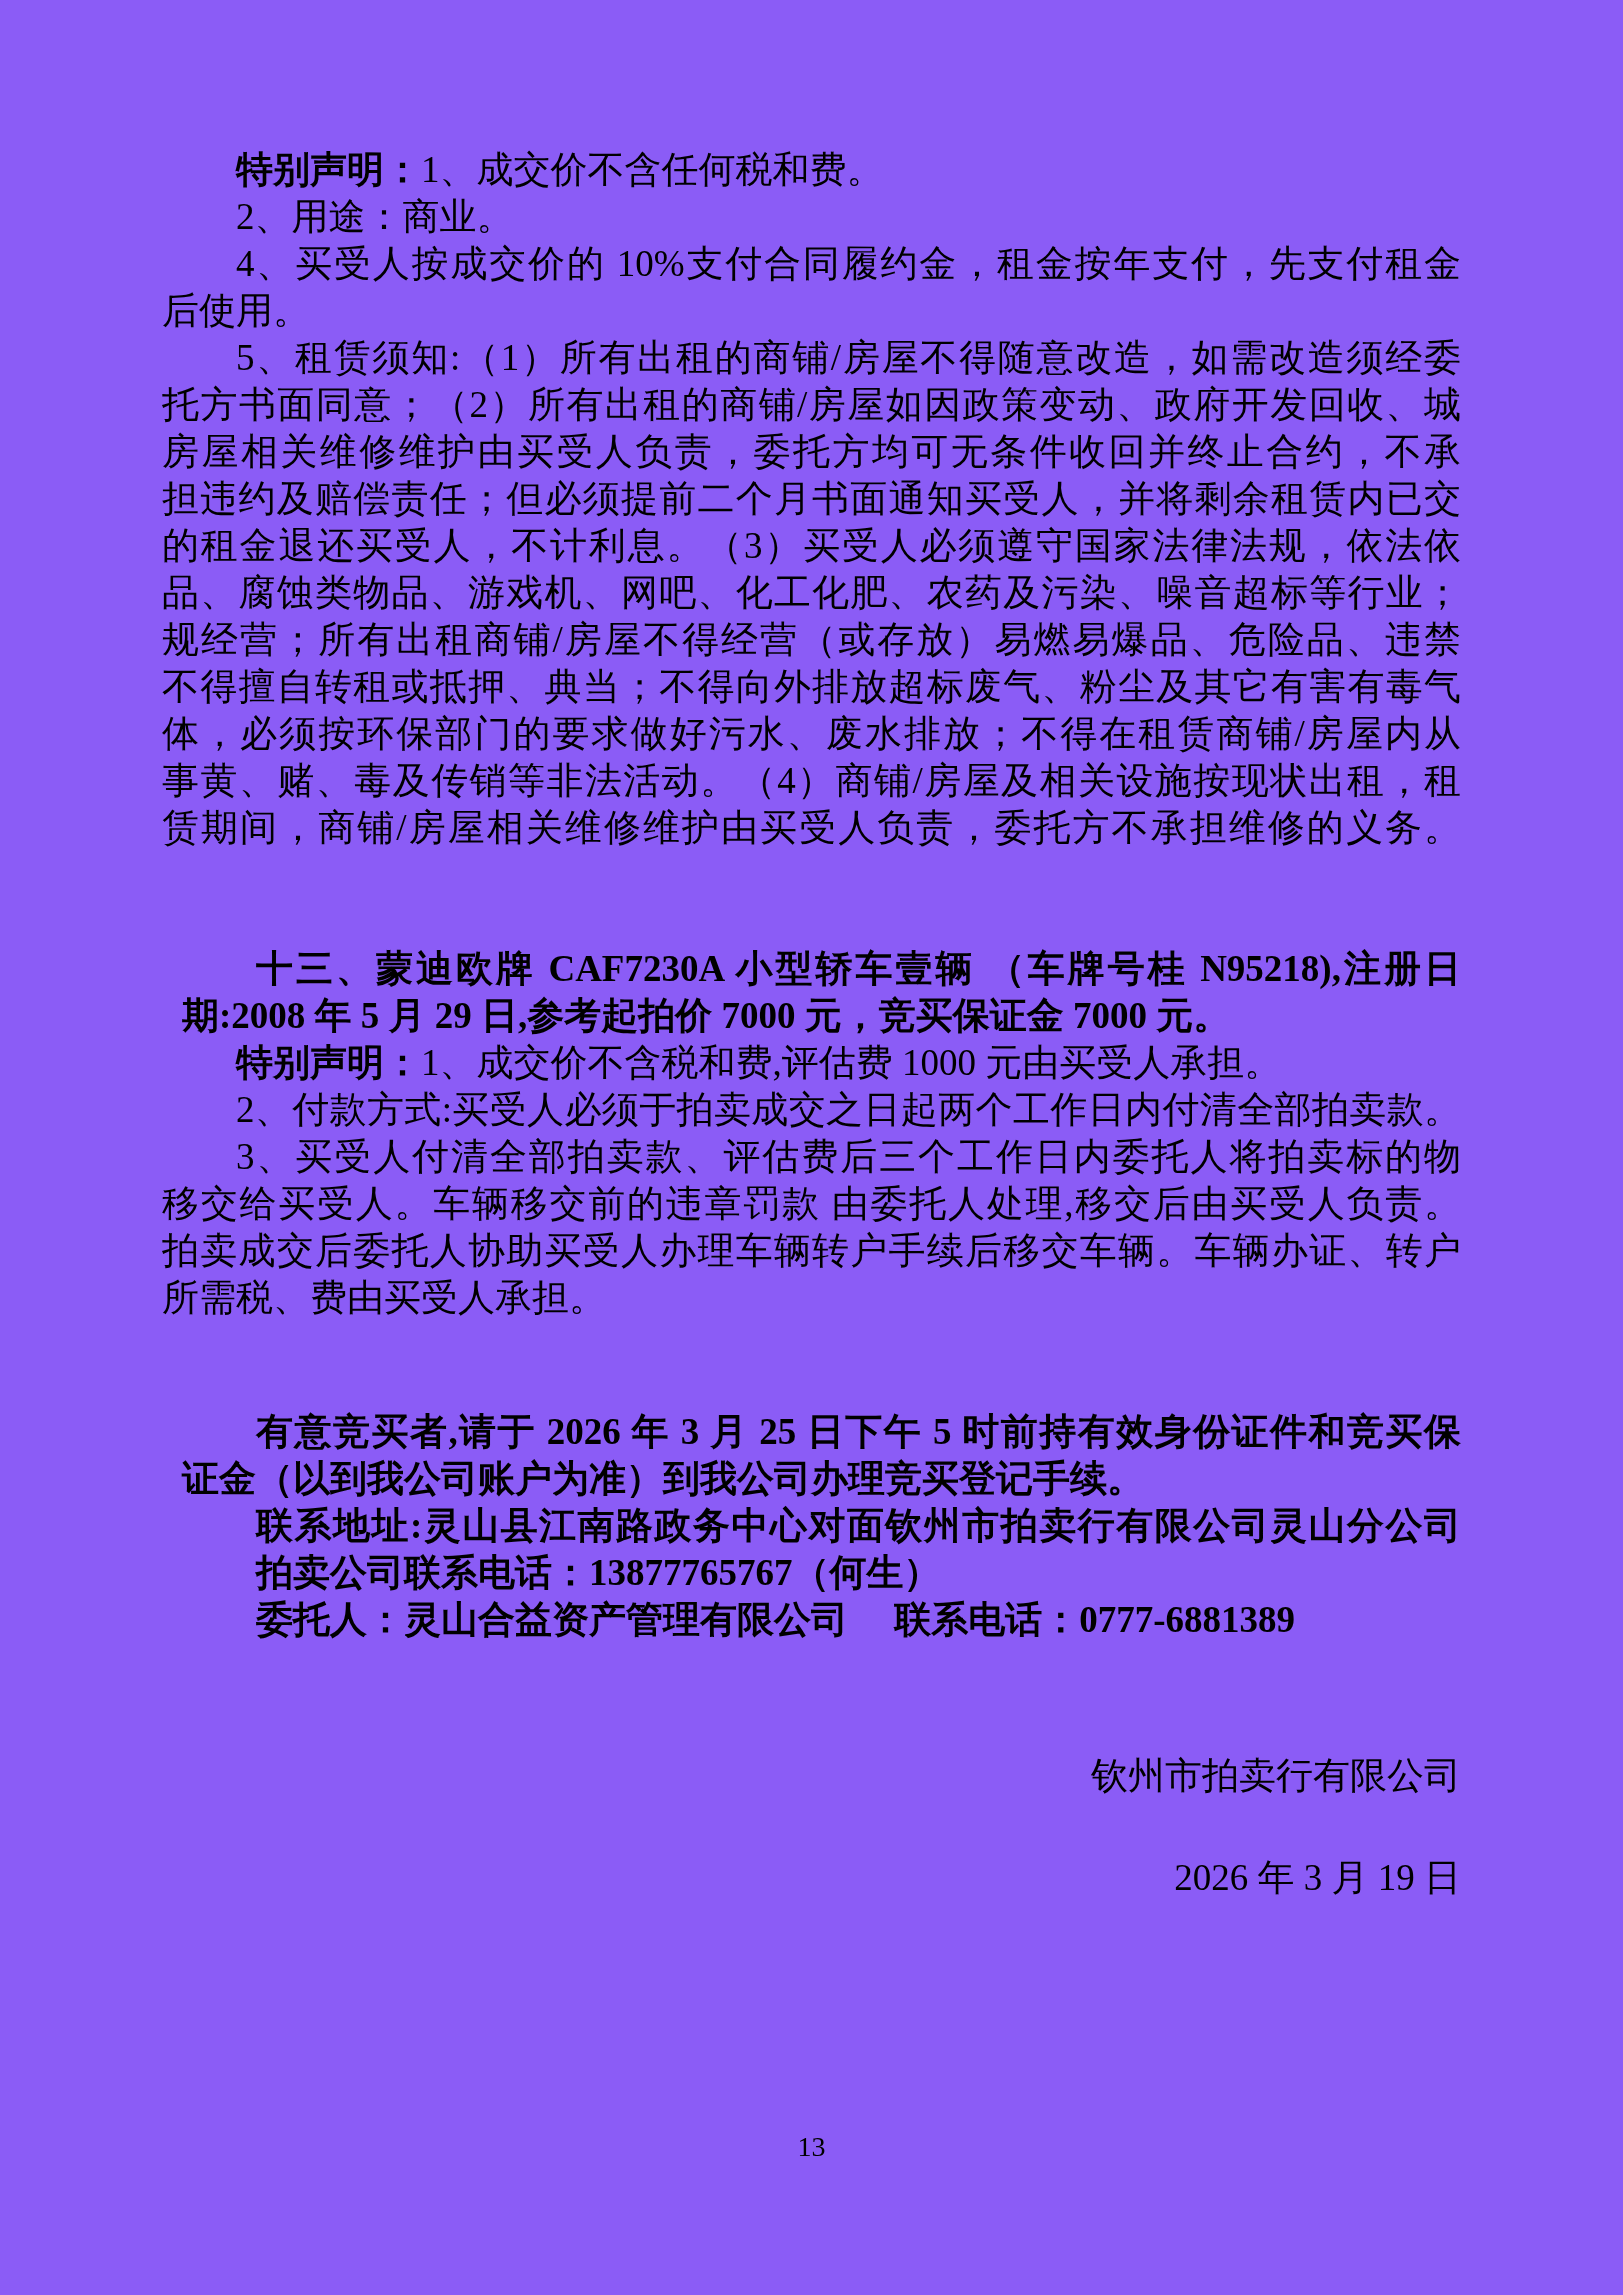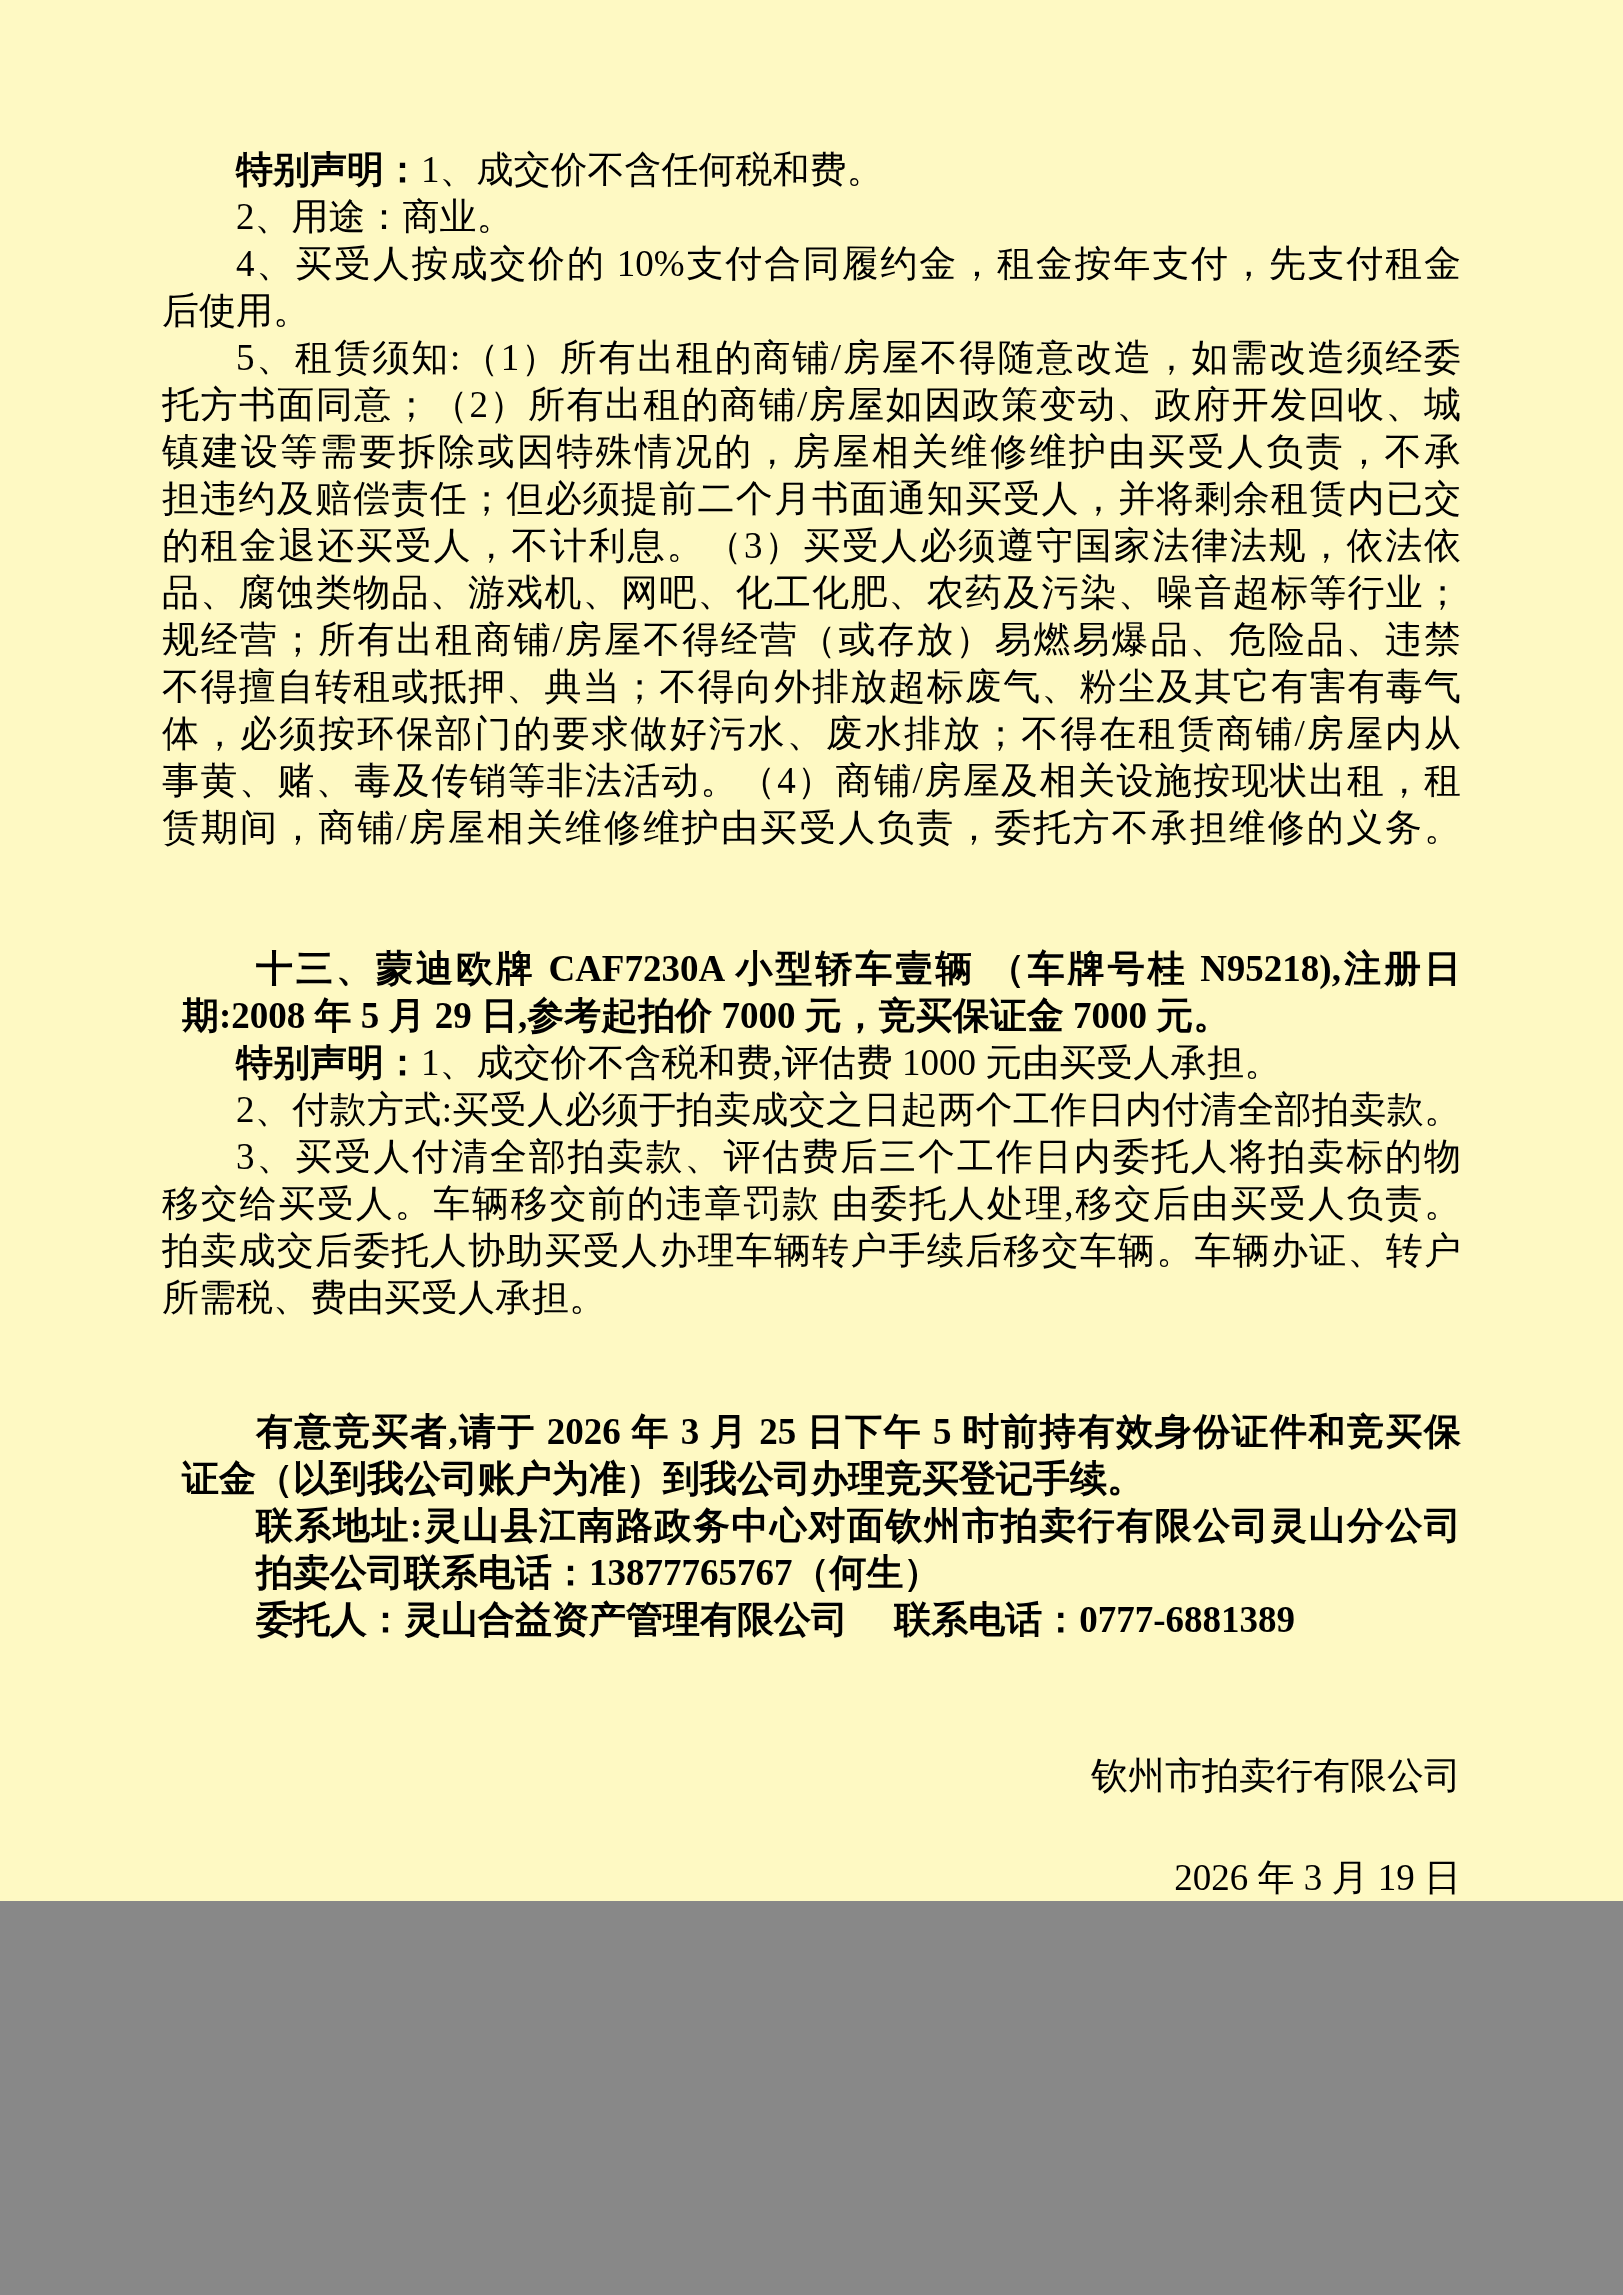--- a/index.html
+++ b/index.html
@@ -1,19 +1,19 @@
 <!DOCTYPE html>
 <html style="font-size:11px"><head>
 <meta charset="utf-8">
 <style>
   html,body{margin:0;padding:0;background:#888;}
   .page{
     position:relative;
-    width:1623px;height:1901px;
-    background:#fef9c3;
+    width:1623px;height:2295px;
+    background:#8b5cf6;
     font-family:"Liberation Serif","DejaVu Serif",serif;
     color:#000;
     overflow:hidden;
   }
   .content{
     position:absolute;
     left:162px; top:146px;
     width:1299px;
   }
   .line{
@@ -47,21 +47,21 @@
 <div class="page">
   <div class="content">
 
     <div>
       <div class="line ind"><b>特别声明：</b><span>1、成交价不含任何税和费。</span></div>
       <div class="line ind">2、用途：商业。</div>
       <div class="line ind fill">4、买受人按成交价的 10%支付合同履约金，租金按年支付，先支付租金</div>
       <div class="line">后使用。</div>
       <div class="line ind fill">5、租赁须知:（1）所有出租的商铺/房屋不得随意改造，如需改造须经委</div>
       <div class="line fill">托方书面同意；（2）所有出租的商铺/房屋如因政策变动、政府开发回收、城</div>
-      <div class="line fill">镇建设等需要拆除或因特殊情况的，房屋相关维修维护由买受人负责，不承</div>
+      <div class="line fill">房屋相关维修维护由买受人负责，委托方均可无条件收回并终止合约，不承</div>
       <div class="line fill">担违约及赔偿责任；但必须提前二个月书面通知买受人，并将剩余租赁内已交</div>
       <div class="line fill">的租金退还买受人，不计利息。（3）买受人必须遵守国家法律法规，依法依</div>
       <div class="line fill">品、腐蚀类物品、游戏机、网吧、化工化肥、农药及污染、噪音超标等行业；</div>
       <div class="line fill">规经营；所有出租商铺/房屋不得经营（或存放）易燃易爆品、危险品、违禁</div>
       <div class="line fill">不得擅自转租或抵押、典当；不得向外排放超标废气、粉尘及其它有害有毒气</div>
       <div class="line fill">体，必须按环保部门的要求做好污水、废水排放；不得在租赁商铺/房屋内从</div>
       <div class="line fill">事黄、赌、毒及传销等非法活动。（4）商铺/房屋及相关设施按现状出租，租</div>
       <div class="line fill">赁期间，商铺/房屋相关维修维护由买受人负责，委托方不承担维修的义务。</div>
     </div>
 

